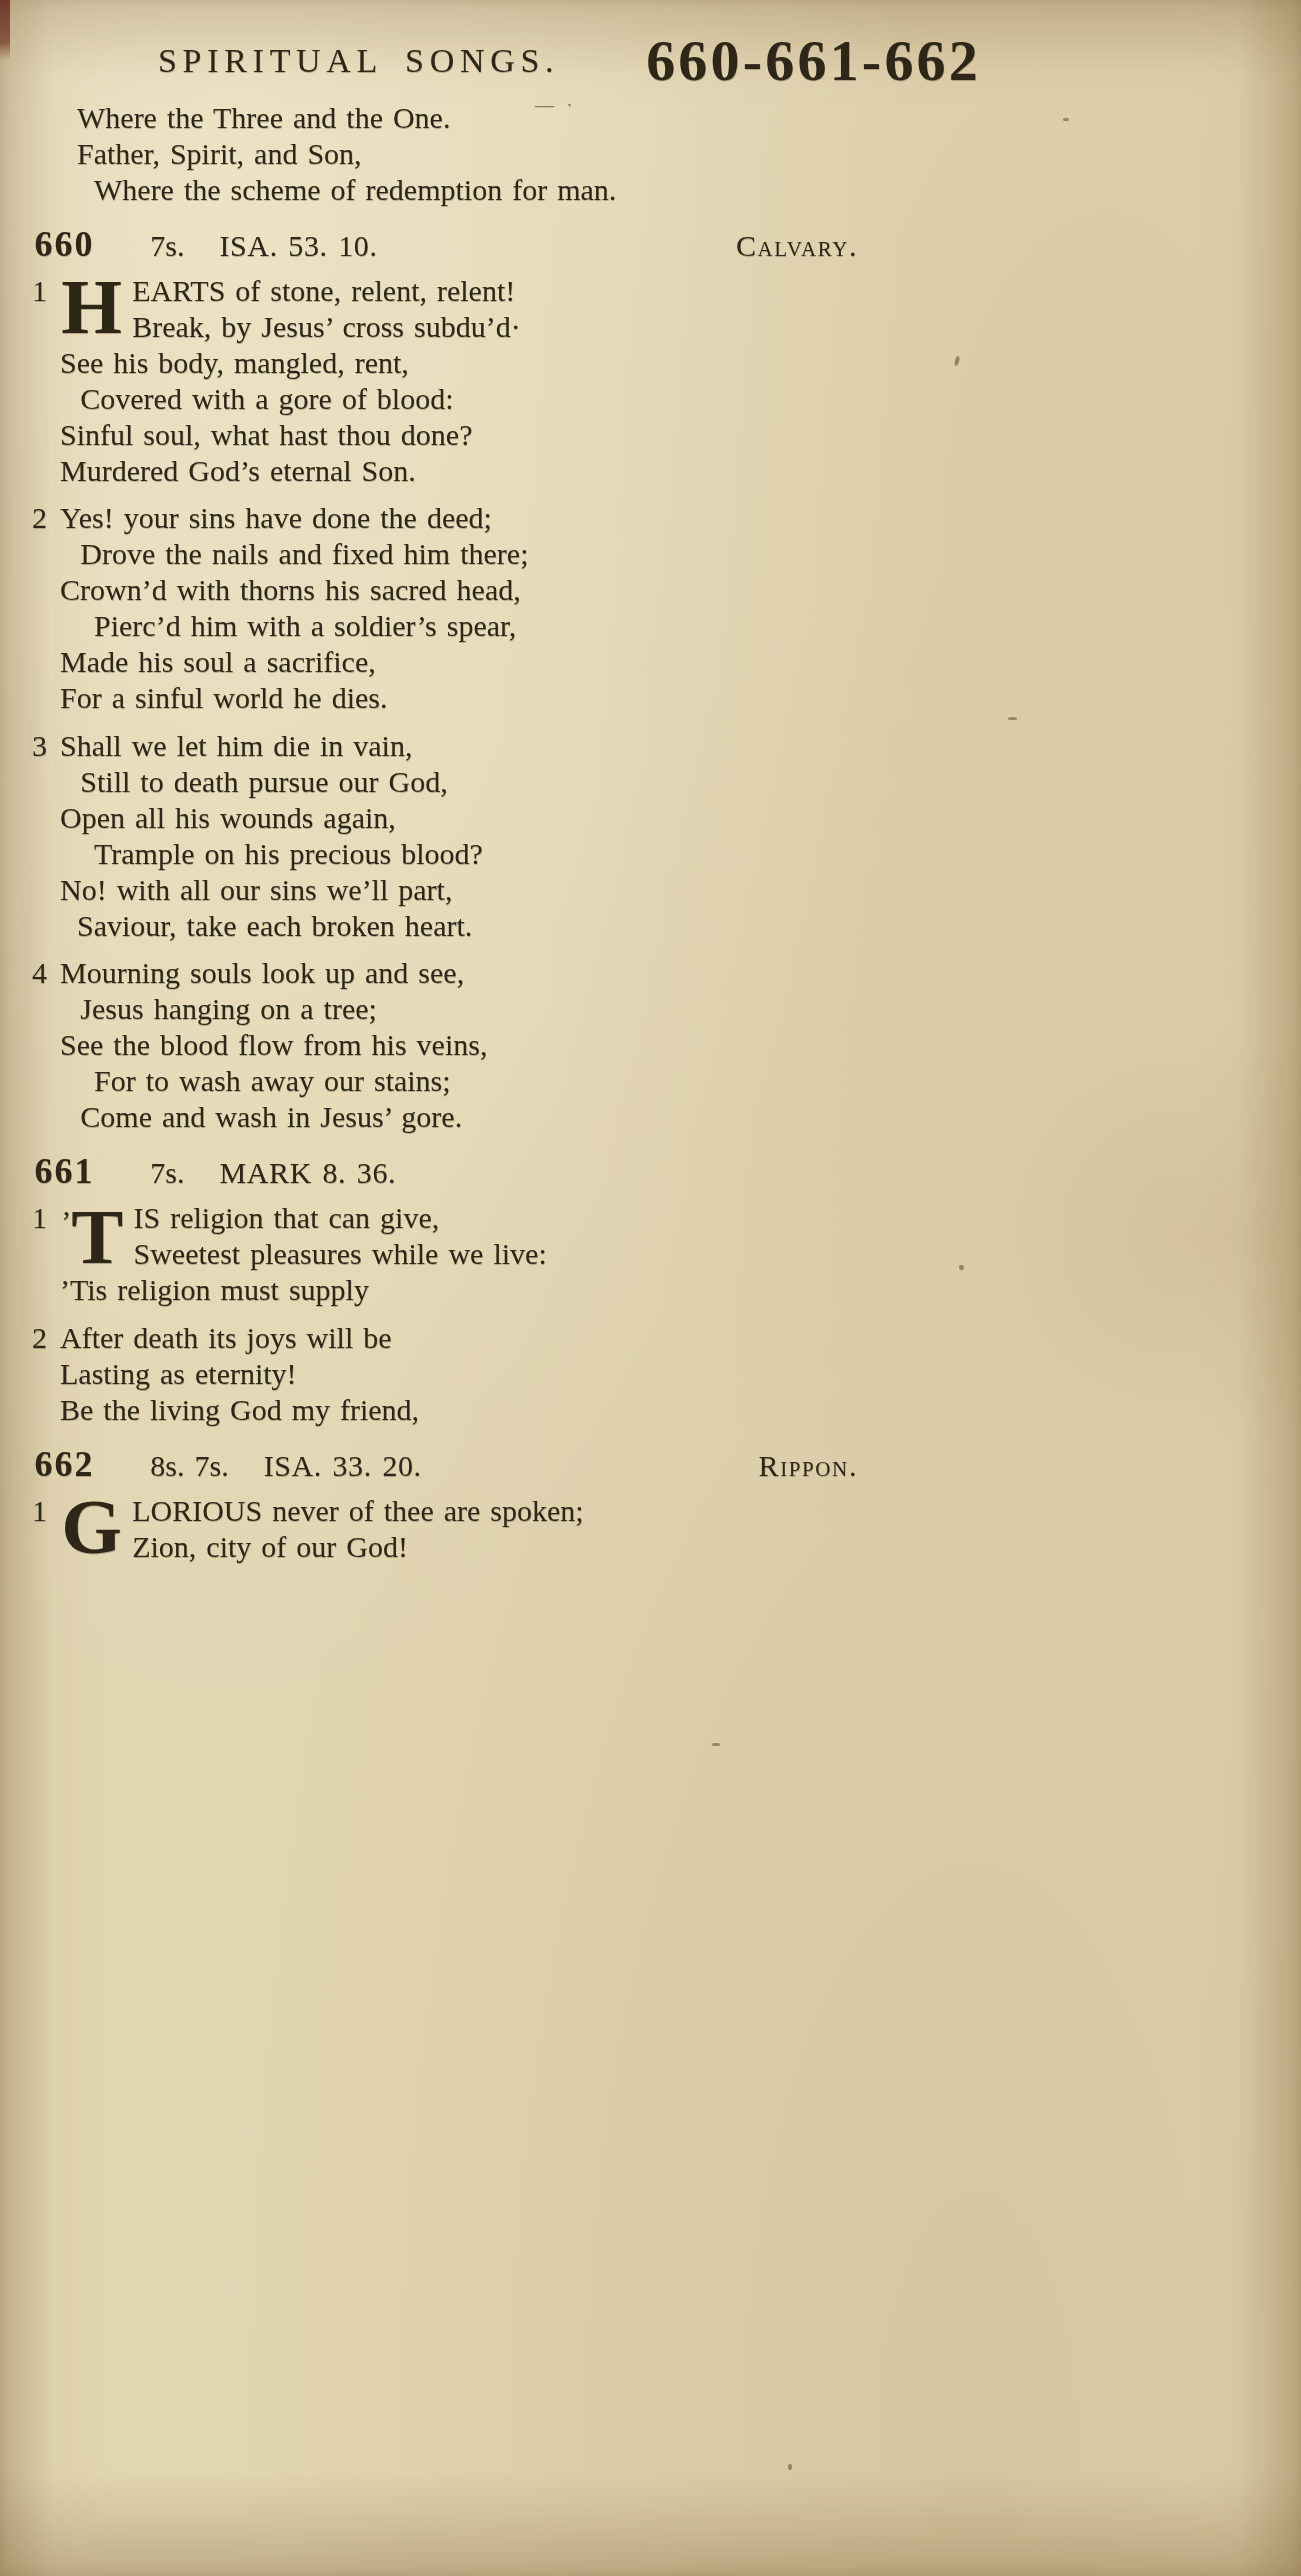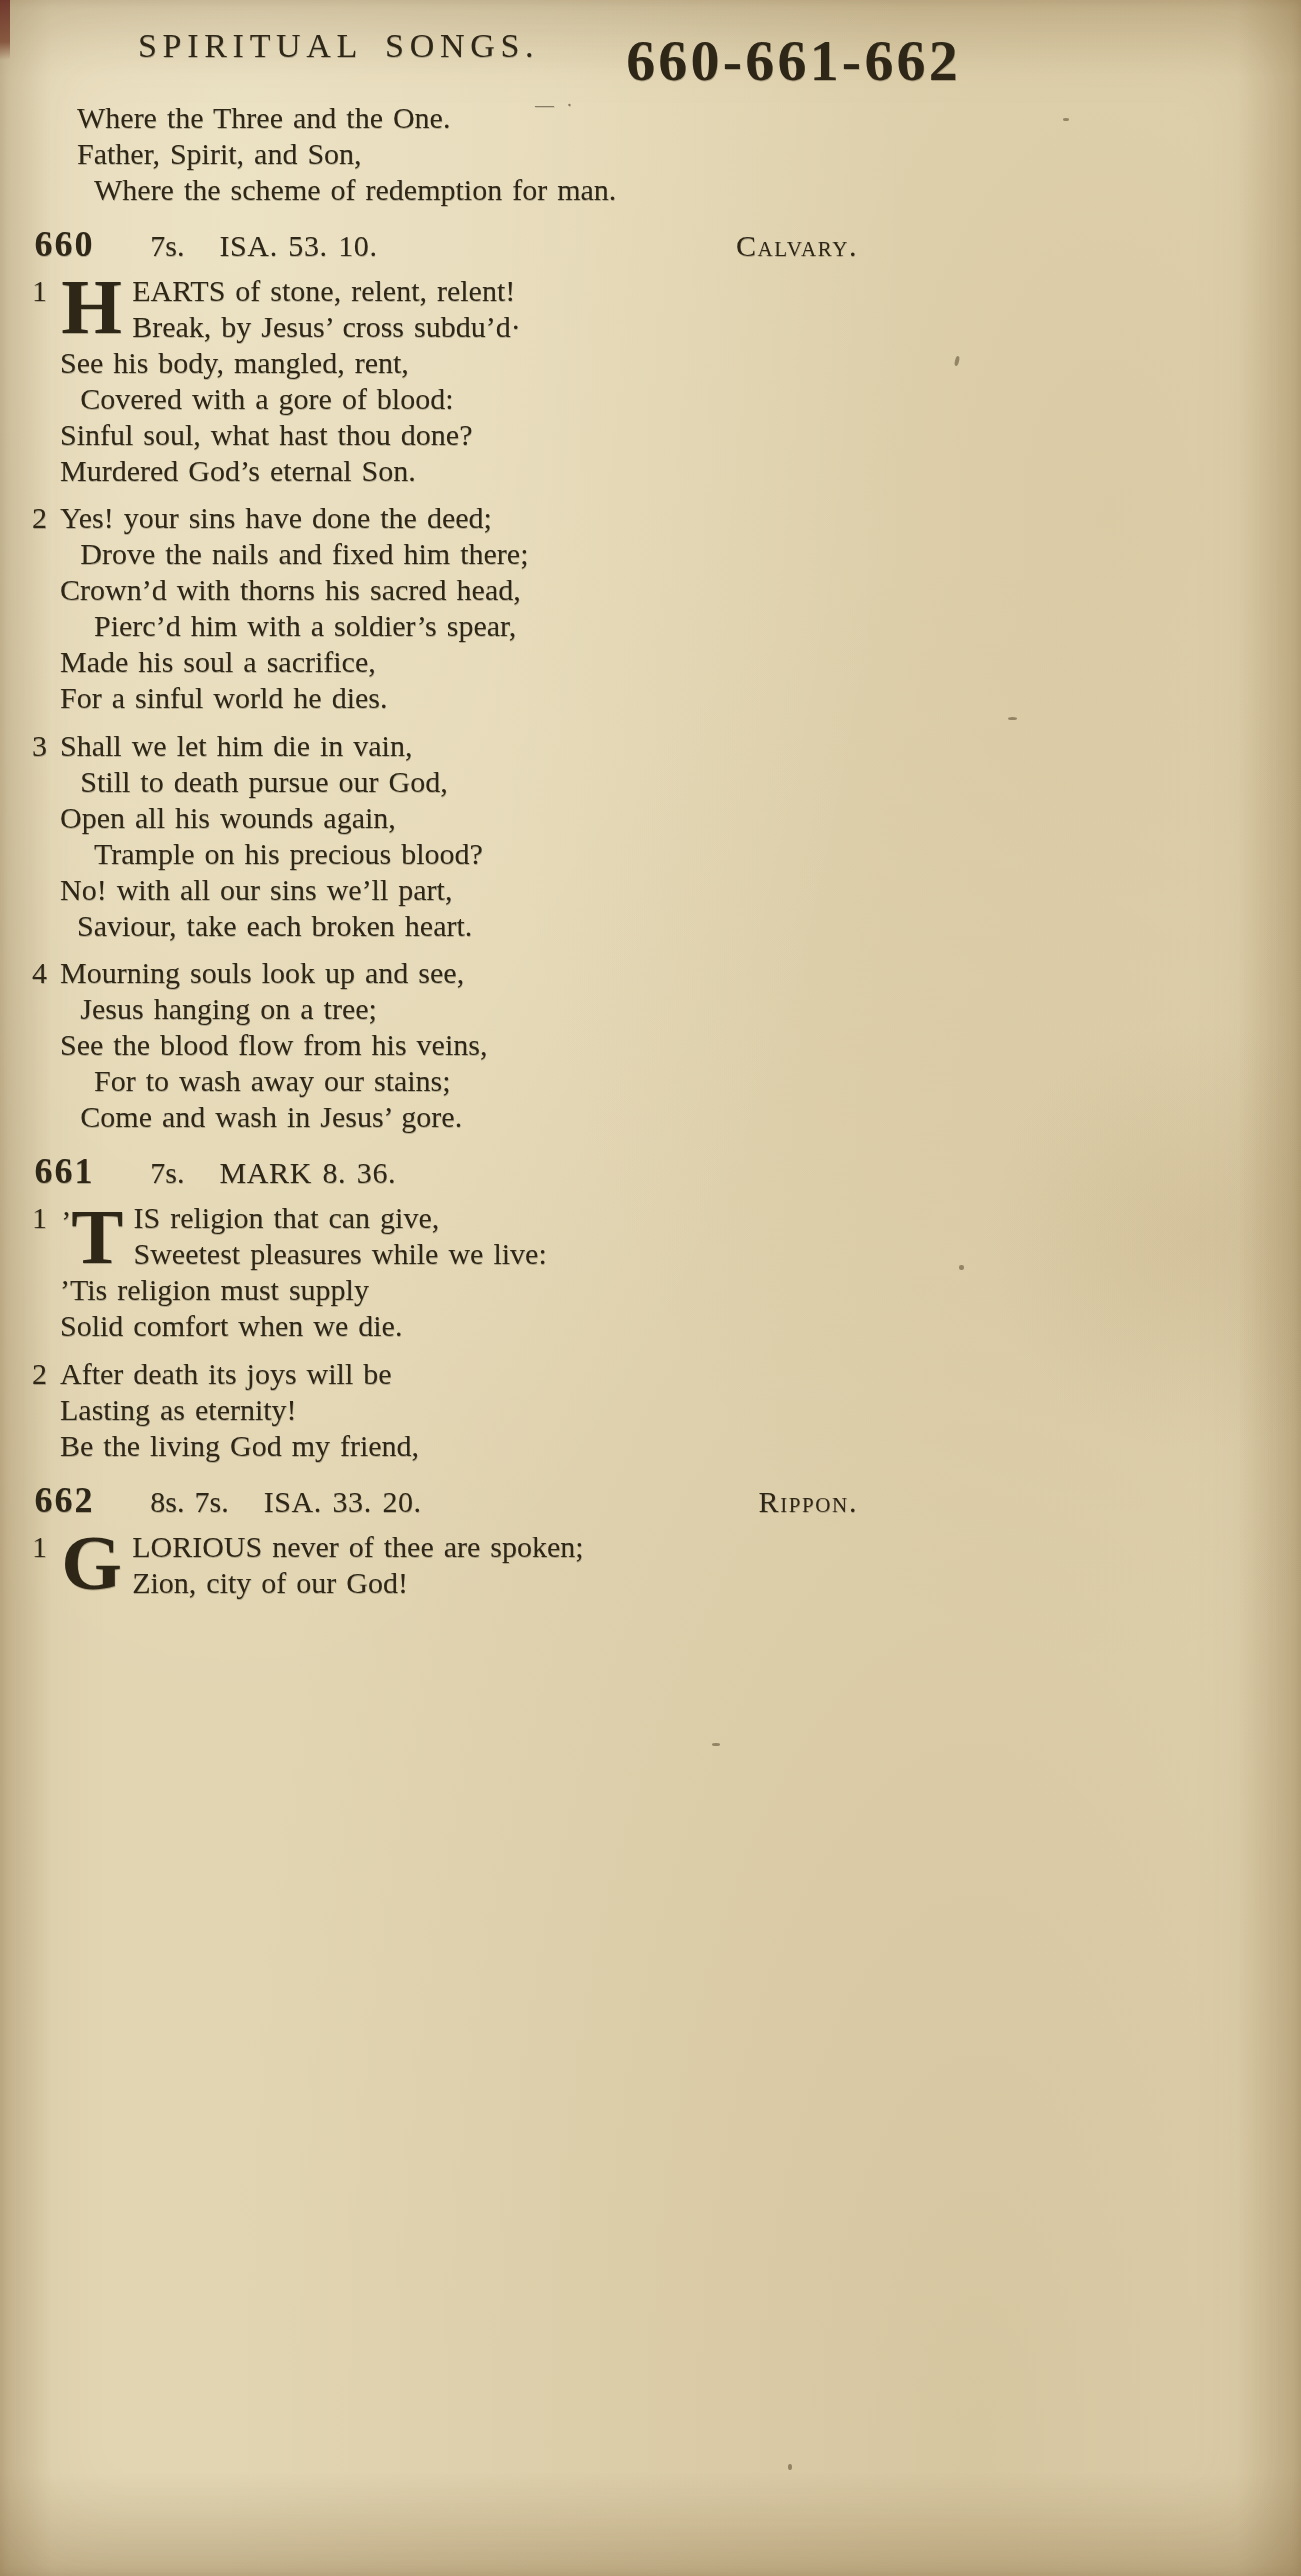--- a/index.html
+++ b/index.html
@@ -18,22 +18,22 @@
       radial-gradient(circle at 92% 48%,  rgba(130,95,40,0.10), transparent 12%),
       linear-gradient(90deg, rgba(110,80,35,0.20), rgba(110,80,35,0.0) 4%, rgba(110,80,35,0.0) 95%, rgba(110,80,35,0.22)),
       linear-gradient(180deg, rgba(110,80,35,0.16), rgba(110,80,35,0.0) 3%, rgba(110,80,35,0.0) 96%, rgba(110,80,35,0.20));
     box-shadow: inset 0 0 102px rgba(95,65,20,0.22), inset 0 0 10.2px rgba(70,45,10,0.12);
   }
 
   .ink { text-shadow: 0.4px 0.6px 0.4px rgba(46,39,24,0.28); }
 
   
   .header {
-    position:absolute; top:27px; left:52px; width:909px;
-    display:flex; align-items:flex-start;
+    position:absolute; top:27px; left:72px; width:909px;
+    display:flex; align-items:center;
   }
   .title { font-size:34px; letter-spacing:5.7px; word-spacing:9px; margin-left:86px; white-space:nowrap; }
   .range { font-size:58px; font-weight:bold; letter-spacing:3.2px; margin-left:auto; white-space:nowrap; }
   .head-mark { position:absolute; top:94px; left:535px; font-size:19px; letter-spacing:3.8px; opacity:0.55; }
 
   
   .content {
     position:absolute; top:100px; left:60px; width:906px;
     font-size:30px; line-height:36px; word-spacing:2.5px;
   }
@@ -160,21 +160,20 @@
         <span class="scrip">MARK 8. 36.</span>
         <span class="tune"></span>
       </div>
 
       <div class="verse">
         <span class="vnum">1</span>
         <span class="dc-wrap"><span class="dc-pre">’</span><span class="dropcap">T</span></span>
         <div class="line">IS religion that can give,</div>
         <div class="line">Sweetest pleasures while we live:</div>
         <div class="line">’Tis religion must supply</div>
-        <div class="line">Solid comfort when we die.</div>
       </div>
 
       <div class="verse">
         <span class="vnum">2</span>
         <div class="line">After death its joys will be</div>
         <div class="line">Lasting as eternity!</div>
         <div class="line">Be the living God my friend,</div>
       </div>
     </section>
 

